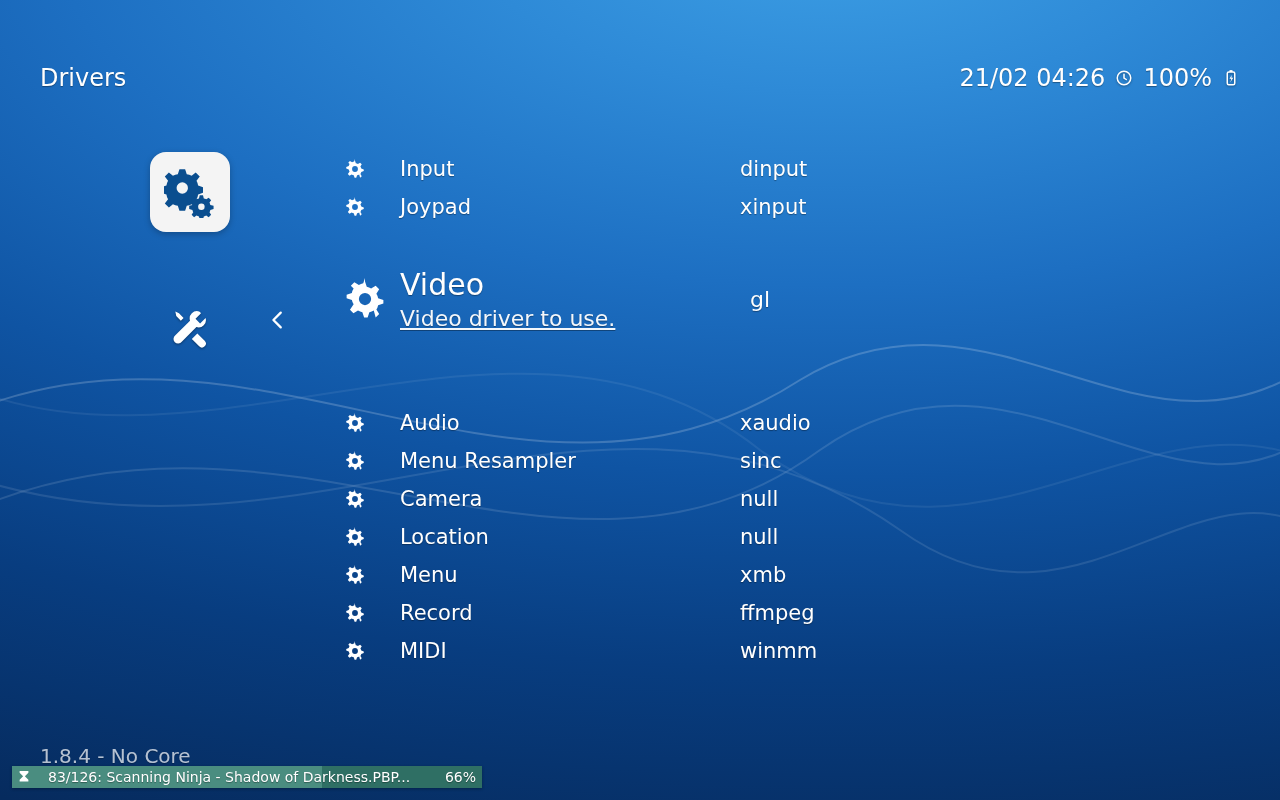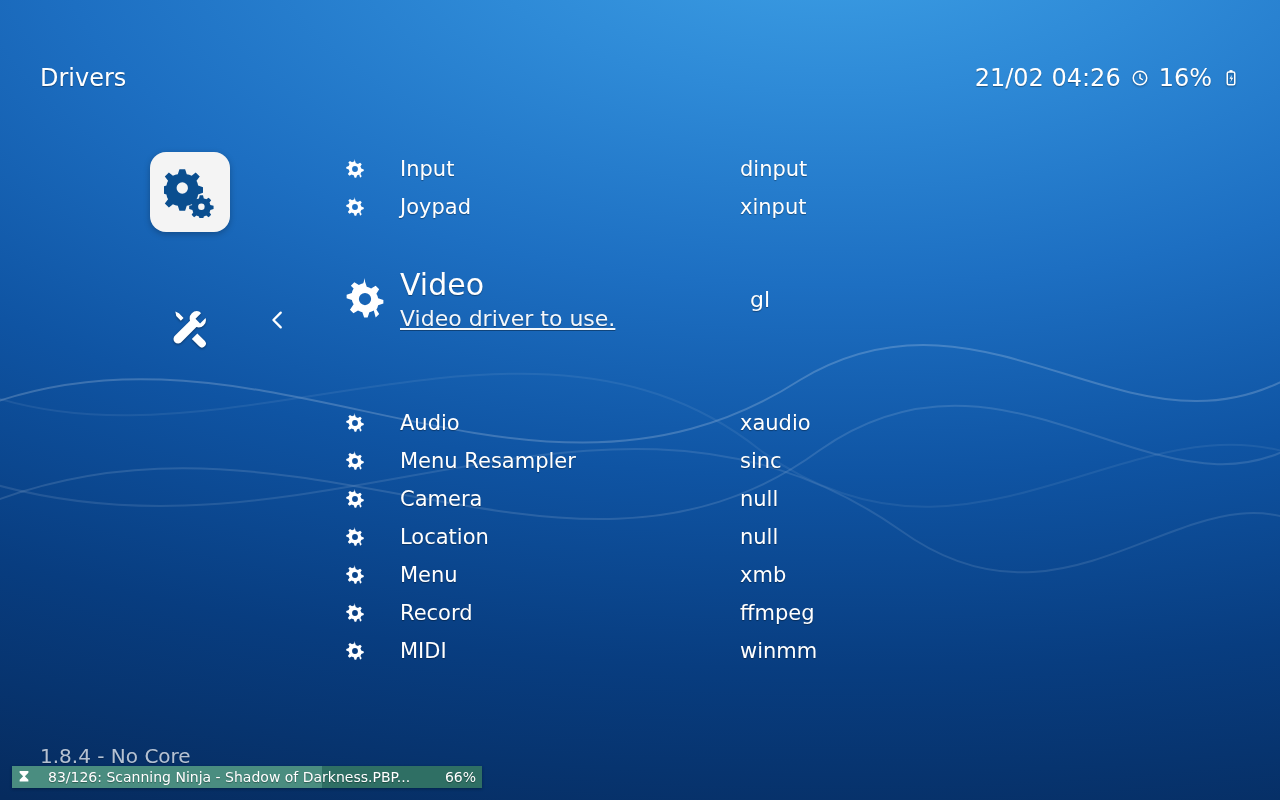--- a/index.html
+++ b/index.html
@@ -107,21 +107,21 @@
 </svg>
 
 <div class="topbar">
   <div>Drivers</div>
   <div class="statusbar">
     <span>21/02 04:26</span>
     <svg viewBox="0 0 24 24">
       <circle cx="12" cy="12" r="9" fill="none" stroke="white" stroke-width="2"></circle>
       <path d="M12 7 V12 L15 14" fill="none" stroke="white" stroke-width="2" stroke-linecap="round"></path>
     </svg>
-    <span>16%</span>
+    <span>100%</span>
     <svg viewBox="0 0 24 24">
       <rect x="7" y="4" width="10" height="17" rx="2" fill="none" stroke="white" stroke-width="2"></rect>
       <rect x="10" y="1.5" width="4" height="2.5" fill="white"></rect>
       <path d="M13 8 L10 13 H12.5 L11 18 L15 11.5 H12.5 Z" fill="white"></path>
     </svg>
   </div>
 </div>
 
 <div class="tile">
   <svg viewBox="0 0 64 64">

